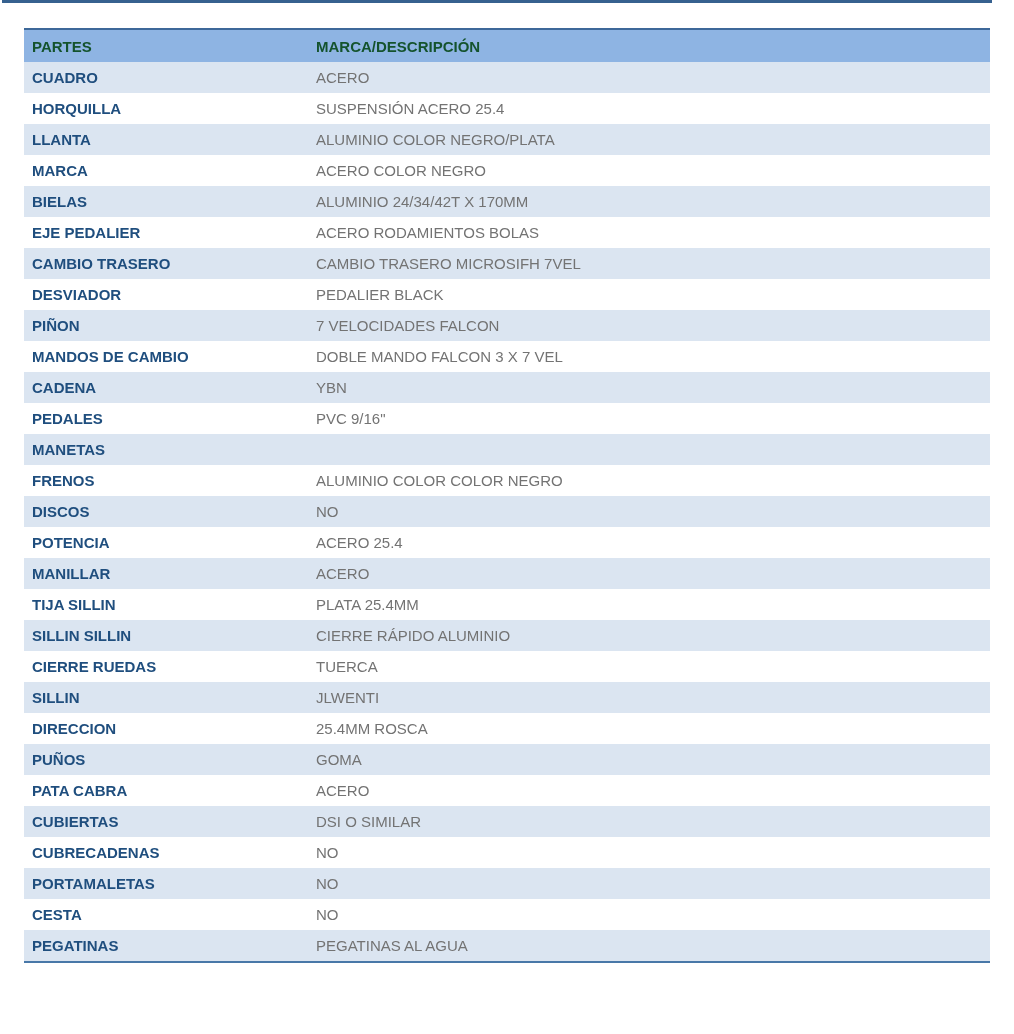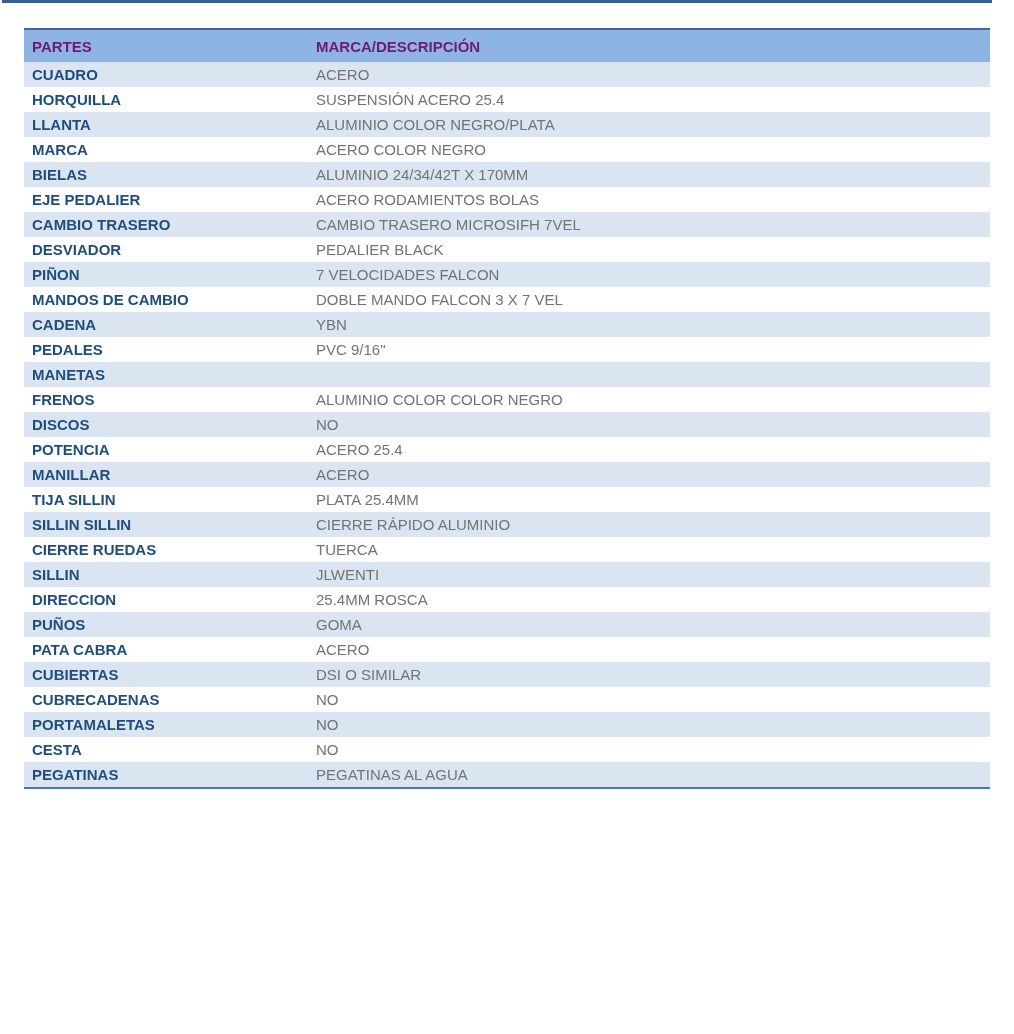--- a/index.html
+++ b/index.html
@@ -29,21 +29,21 @@
     position: absolute;
     left: 24px;
     top: 28px;
     width: 966px;
     border-top: 2px solid #3D6899;
     border-bottom: 2px solid #4878A8;
   }
   .row {
     display: flex;
     align-items: center;
-    height: 25px;
+    height: 31px;
     background: #ffffff;
   }
   .row.band {
     background: #DBE5F1;
   }
   .row.header-row {
     height: 32px;
     background: #8EB4E3;
   }
   .cell {
@@ -59,21 +59,21 @@
     flex: 0 0 284px;
     font-weight: bold;
     color: #1F4E7E;
   }
   .cell.desc {
     flex: 1 1 auto;
     font-weight: normal;
     color: #737373;
   }
   .header-row .cell {
-    color: #701a75;
+    color: #14532d;
     font-weight: bold;
   }
 </style>
 </head>
 <body>
 
 <div class="page">
   <div class="top-rule"></div>
 
   <div class="spec-table">

